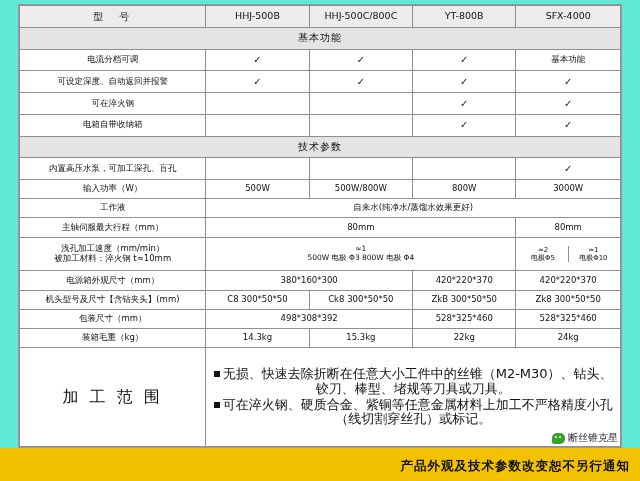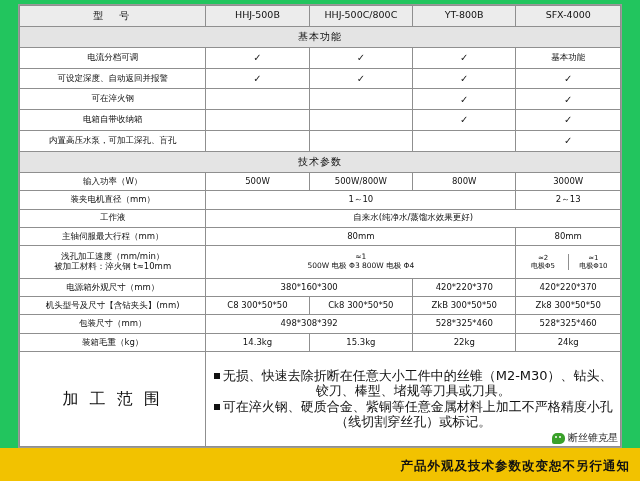--- a/index.html
+++ b/index.html
@@ -10,21 +10,21 @@
   body {
     width: 640px;
     height: 481px;
     font-family: "DejaVu Sans", "Liberation Sans", sans-serif;
     overflow: hidden;
   }
   #page {
     position: relative;
     width: 640px;
     height: 481px;
-    background: #22c55e;
+    background: #5eead4;
     box-sizing: border-box;
   }
   
   .frame {
     position: absolute;
     left: 18px;
     top: 4px;
     width: 604px;
     height: 444px;
     background: #ffffff;
@@ -204,44 +204,39 @@
           <td class="check">✓</td>
         </tr>
         <tr>
           <td class="label">电箱自带收纳箱</td>
           <td class="check"></td>
           <td class="check"></td>
           <td class="check">✓</td>
           <td class="check">✓</td>
         </tr>
         <tr>
+          <td class="section" colspan="5">技术参数</td>
+        </tr>
+
+        <tr>
           <td class="label">内置高压水泵，可加工深孔、盲孔</td>
           <td class="check"></td>
           <td class="check"></td>
           <td class="check"></td>
           <td class="check">✓</td>
-        </tr>
-
-        <tr>
-          <td class="section" colspan="5">技术参数</td>
         </tr>
 
         <tr>
           <td class="label">输入功率（W）</td>
           <td>500W</td>
           <td>500W/800W</td>
           <td>800W</td>
           <td>3000W</td>
         </tr>
 
-        <tr>
-          <td class="label">装夹电机直径（mm）</td>
-          <td colspan="3">1～10</td>
-          <td>2～13</td>
-        </tr>
 
         <tr>
           <td class="label">工作液</td>
           <td colspan="4">自来水(纯净水/蒸馏水效果更好)</td>
         </tr>
 
         <tr>
           <td class="label">主轴伺服最大行程（mm）</td>
           <td colspan="3">80mm</td>
           <td>80mm</td>

